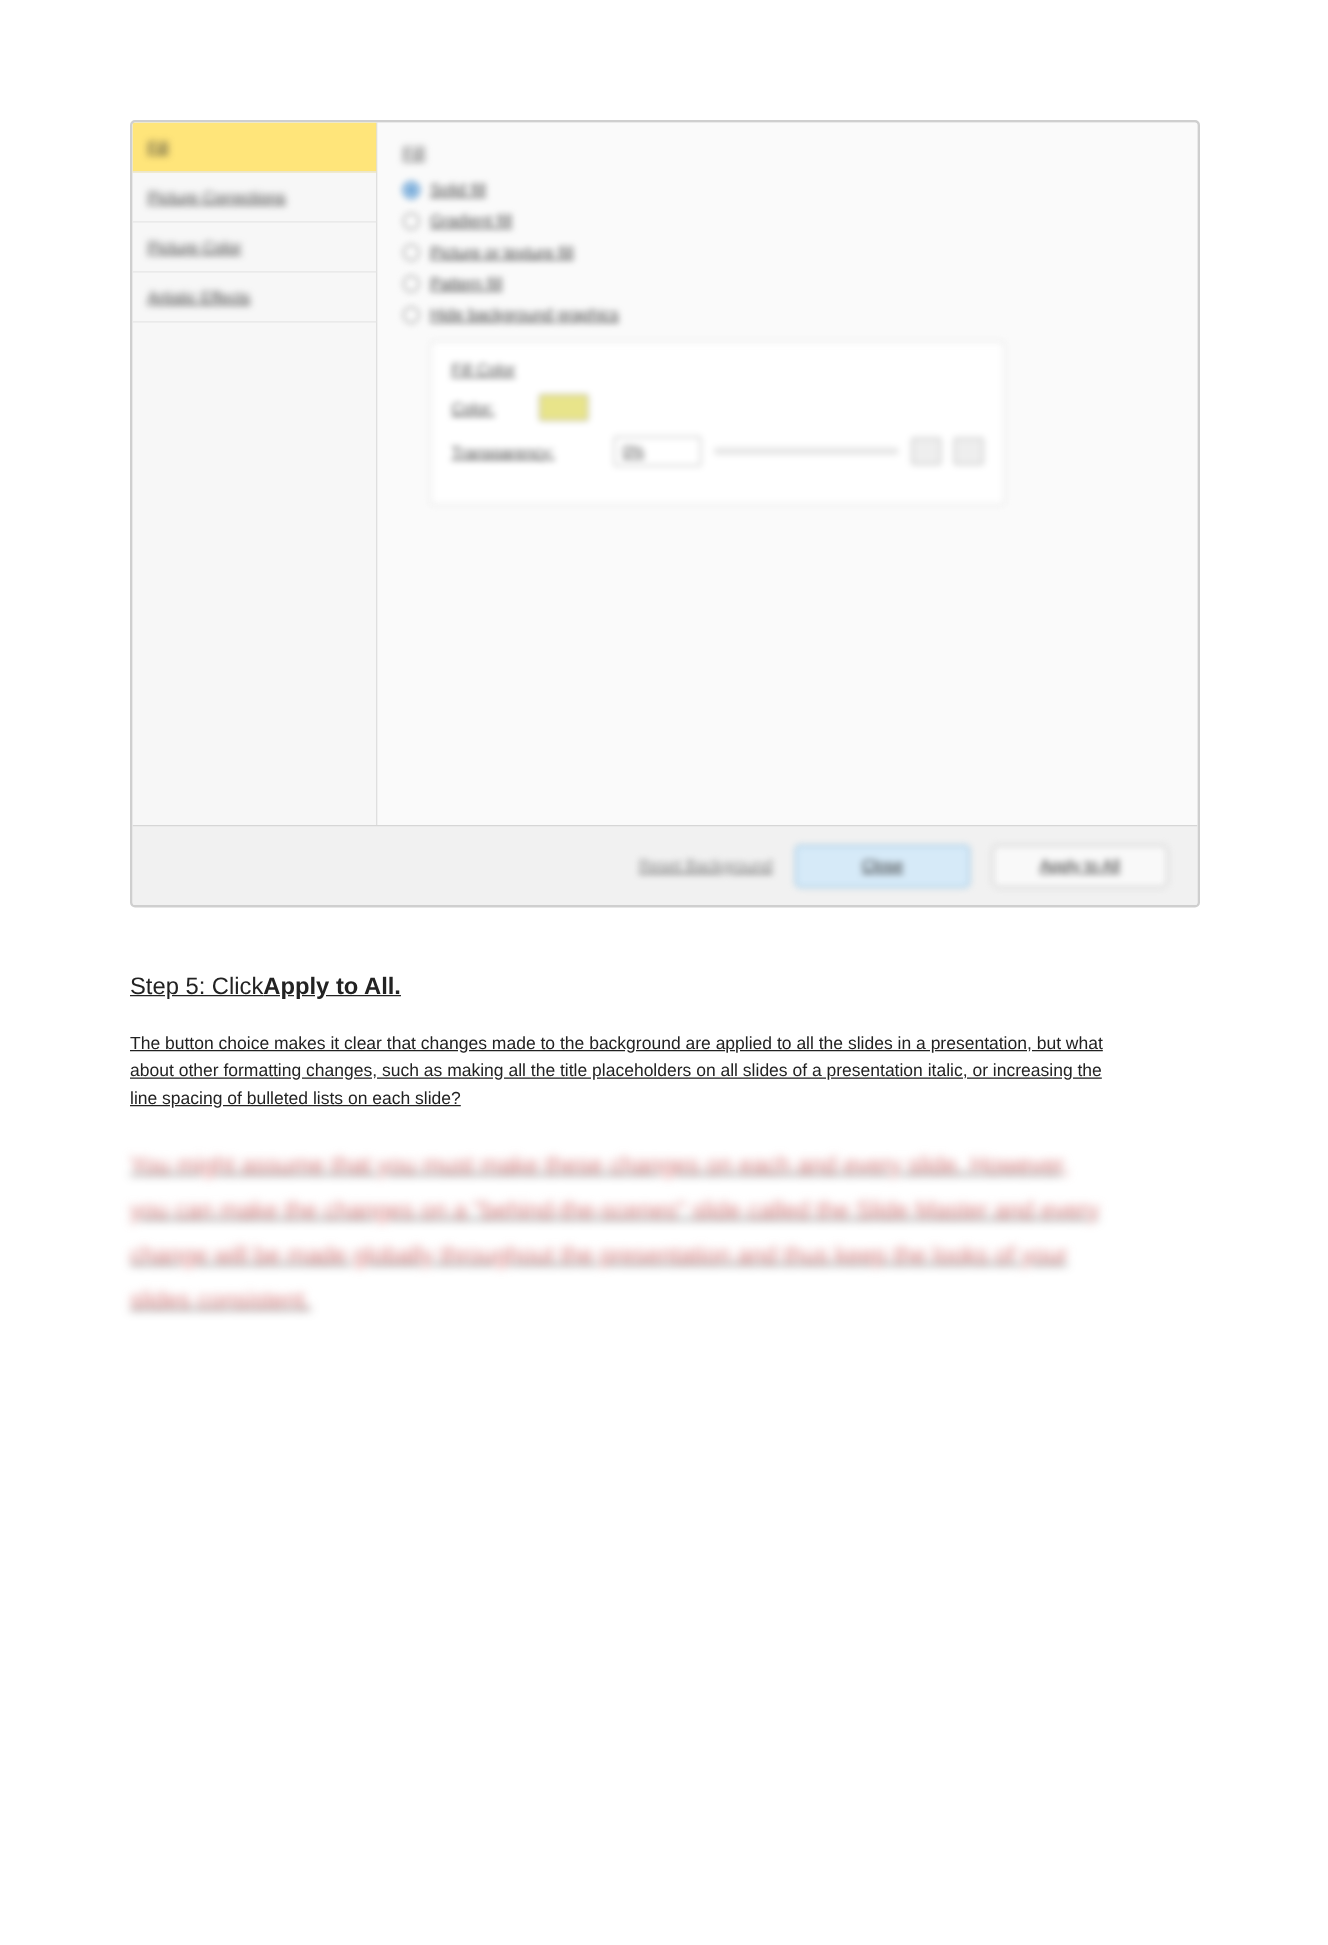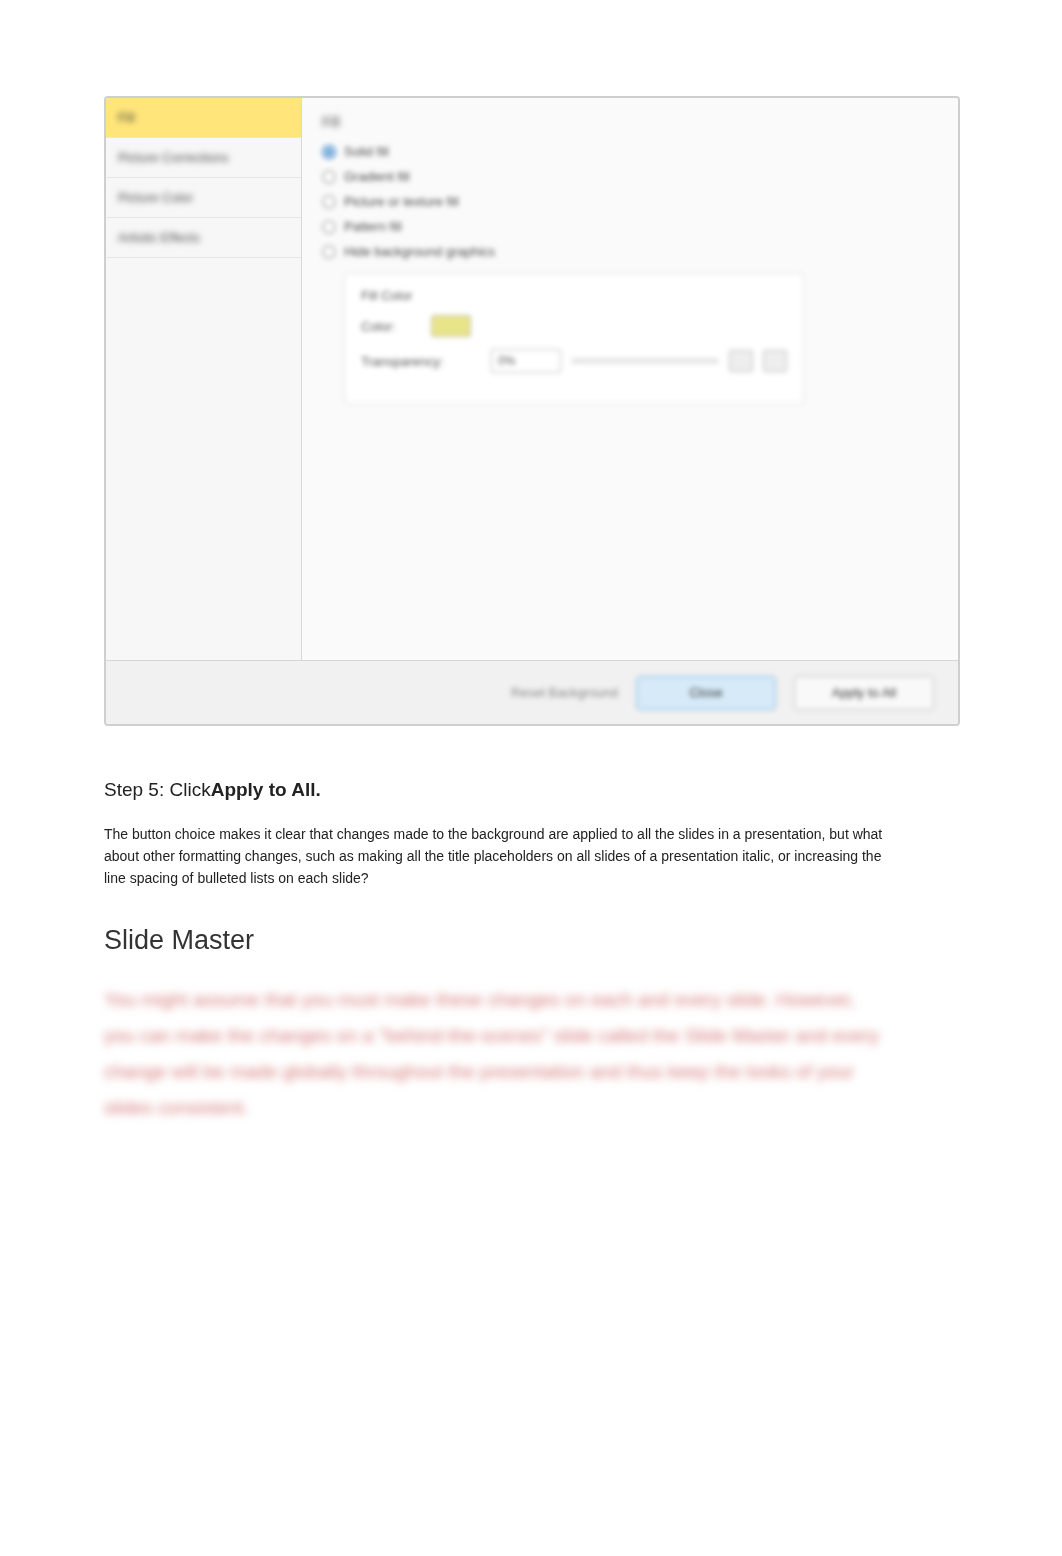--- a/index.html
+++ b/index.html
@@ -7,20 +7,21 @@
     width: 1062px;
     min-height: 1556px;
     background: #ffffff;
     font-family: Arial, Helvetica, sans-serif;
     color: #222;
     padding: 0;
   }
   .page-wrap {
     padding: 96px 104px 0 104px;
     width: 994px;
+    text-decoration: underline;
   }
 
   
   .dialog {
     width: 856px;
     height: 630px;
     border: 2px solid #cfcfcf;
     border-radius: 4px;
     background: #f9f9f9;
     display: flex;
@@ -285,17 +286,16 @@
       </span>
     </div>
   </div>
 
   <p class="step-line">
     <span>Step  5:  Click</span><span class="b">Apply to All.</span>
   </p>
 
   <p class="para">The button choice makes it clear that changes made to the background are applied to all the slides in a presentation, but what about other formatting changes, such as making all the title placeholders on all slides of a presentation italic, or increasing the line spacing of bulleted lists on each slide?</p>
 
-  <h2 class="h2">Slide Master</h2>
 
   <p class="blurred-para">You might assume that you must make these changes on each and every slide. However, you can make the changes on a "behind-the-scenes" slide called the Slide Master and every change will be made globally throughout the presentation and thus keep the looks of your slides consistent.</p>
 
 </div>
 
 </body></html>

